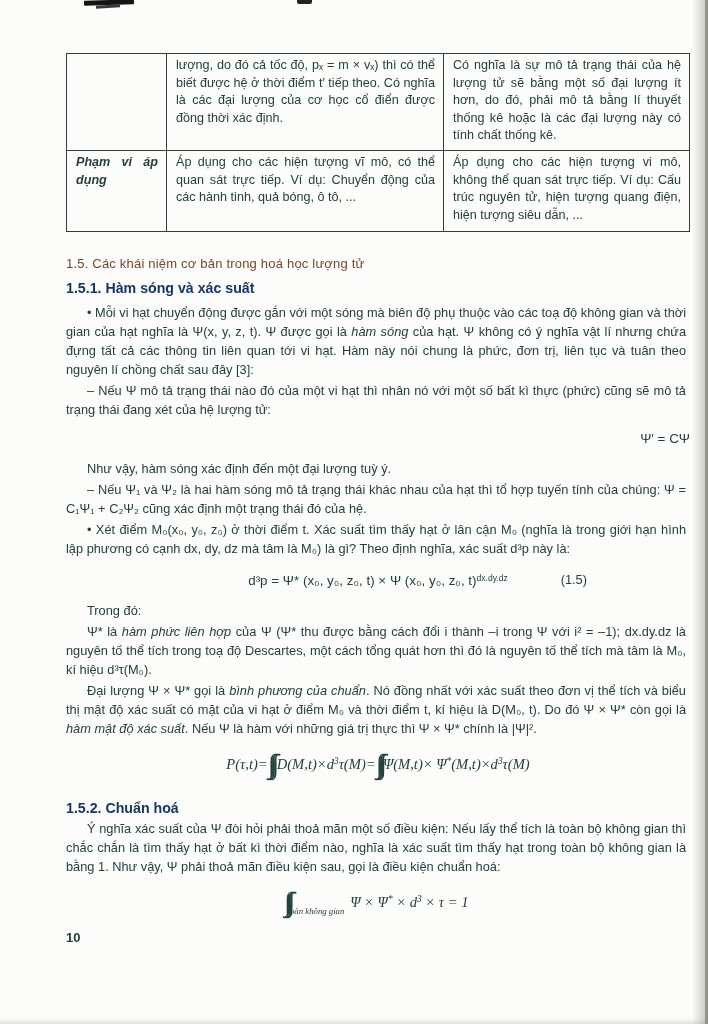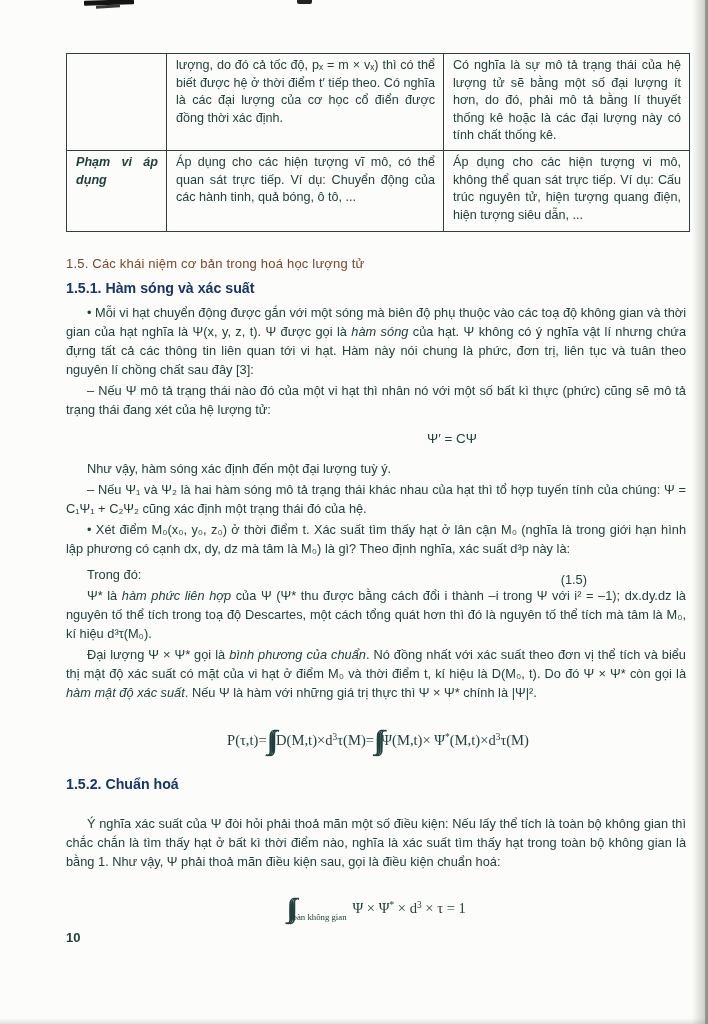--- a/index.html
+++ b/index.html
@@ -30,29 +30,29 @@
     padding:3px 8px 3px 9px;font-size:12.6px;line-height:17.6px;
     text-align:justify;color:var(--ink);
   }
   td.lbl{font-weight:bold;font-style:italic;text-align:left;padding-left:11px;font-size:12.8px;}
   tr.r1 td{height:90px;}
   tr.r2 td{height:74px;}
 
   .h15{font-size:13px;font-weight:normal;color:var(--heading_brown);
     margin:24px 0 9px 0;letter-spacing:0.2px;}
   .hsub{font-size:14.2px;font-weight:bold;color:var(--heading_navy);margin:0 0 7px 0;}
-  .hsub.second{margin-top:13px;margin-bottom:22px;}
+  .hsub.second{margin-top:13px;margin-bottom:3px;}
 
   .body-p{margin:2px 4px 2px 0;text-align:justify;text-indent:21px;
     line-height:19px;font-size:12.8px;color:var(--ink);}
   .body-p.tight{margin-top:0;}
 
   .formula-row{position:relative;text-align:center;margin:7px 0 7px 0;line-height:26px;font-size:13.4px;}
-  .formula-row.left{text-align:center;padding-left:148px;}
-  .formula-row.big{margin:22px 0 14px 0;}
+  .formula-row.left{text-align:right;padding-left:148px;}
+  .formula-row.big{margin:10px 0 14px 0;font-style:italic;}
   .formula{white-space:nowrap;color:var(--ink);}
   .f-serif{font-family:"Liberation Serif","DejaVu Serif",serif;font-size:14.6px;}
   .eq-number{position:absolute;right:103px;top:2px;font-size:12.8px;color:var(--ink);}
 
   .seg-i{font-style:italic;}
   .seg-sup{font-size:0.64em;vertical-align:0.5em;letter-spacing:0;}
   .seg-tint{font-family:"Liberation Serif","DejaVu Serif",serif;font-size:185%;
     letter-spacing:-0.34em;vertical-align:-0.16em;line-height:0;}
   .seg-lsub{font-size:0.6em;vertical-align:-0.8em;letter-spacing:0;margin-right:0.25em;}
 
@@ -99,20 +99,21 @@
 
     <div class="formula-row left">
       <span class="formula"><span>Ψ′ = CΨ</span></span>
     </div>
 
     <p class="body-p"><span>Như vậy, hàm sóng xác định đến một đại lượng tuỳ ý.</span></p>
     <p class="body-p"><span>– Nếu Ψ₁ và Ψ₂ là hai hàm sóng mô tả trạng thái khác nhau của hạt thì tổ hợp tuyến tính của chúng: Ψ = C₁Ψ₁ + C₂Ψ₂ cũng xác định một trạng thái đó của hệ.</span></p>
     <p class="body-p"><span>• Xét điểm M₀(x₀, y₀, z₀) ở thời điểm t. Xác suất tìm thấy hạt ở lân cận M₀ (nghĩa là trong giới hạn hình lập phương có cạnh dx, dy, dz mà tâm là M₀) là gì? Theo định nghĩa, xác suất d³p này là:</span></p>
 
     <div class="formula-row">
+      <span class="formula"><span>d³p = Ψ* (x₀, y₀, z₀, t) × Ψ (x₀, y₀, z₀, t)</span><span class="seg-sup">dx.dy.dz</span></span>
       <span class="eq-number">(1.5)</span>
     </div>
 
     <p class="body-p"><span>Trong đó:</span></p>
     <p class="body-p tight"><span>Ψ* là </span><span class="seg-i">hàm phức liên hợp</span><span> của Ψ (Ψ* thu được bằng cách đổi i thành –i trong Ψ với i² = –1); dx.dy.dz là nguyên tố thể tích trong toạ độ Descartes, một cách tổng quát hơn thì đó là nguyên tố thể tích mà tâm là M₀, kí hiệu d³τ(M₀).</span></p>
     <p class="body-p"><span>Đại lượng Ψ × Ψ* gọi là </span><span class="seg-i">bình phương của chuẩn</span><span>. Nó đồng nhất với xác suất theo đơn vị thể tích và biểu thị mật độ xác suất có mặt của vi hạt ở điểm M₀ và thời điểm t, kí hiệu là D(M₀, t). Do đó Ψ × Ψ* còn gọi là </span><span class="seg-i">hàm mật độ xác suất</span><span>. Nếu Ψ là hàm với những giá trị thực thì Ψ × Ψ* chính là |Ψ|².</span></p>
 
     <div class="formula-row big">
       <span class="formula f-serif"><span>P(τ,t)= </span><span class="seg-tint">∫∫∫</span><span class="seg-lsub">τ</span><span>D(M,t)×d</span><span class="seg-sup">3</span><span>τ(M)= </span><span class="seg-tint">∫∫∫</span><span> Ψ(M,t)× Ψ</span><span class="seg-sup">*</span><span>(M,t)×d</span><span class="seg-sup">3</span><span>τ(M)</span></span>
     </div>

